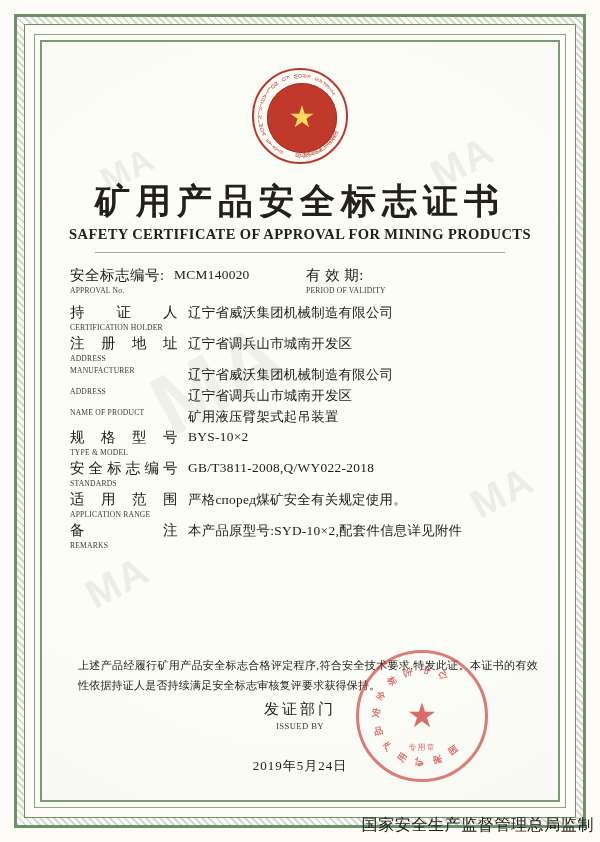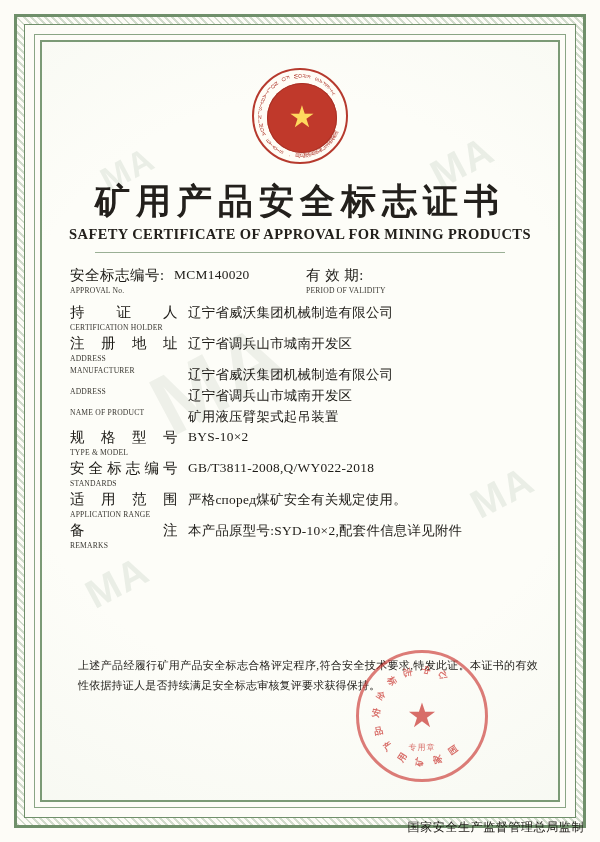--- a/index.html
+++ b/index.html
@@ -312,23 +312,23 @@
     text-align: center;
     font-size: 8px;
     color: rgba(200,45,40,0.8);
     letter-spacing: 1px;
     font-family: "Liberation Serif", serif;
   }
 
   
   .authority {
     position: absolute;
-    right: 16px;
+    right: 6px;
     bottom: 6px;
-    font-size: 12px;
+    font-size: 16px;
     color: #1d1b17;
     letter-spacing: 0.6px;
     font-family: Liberation Sans, sans-serif;
   }
 </style>
 </head>
 <body>
 
 <div class="page">
 
@@ -494,20 +494,25 @@
         <div class="label-cn spread">备 注</div>
         <div class="label-en">REMARKS</div>
       </div>
       <div class="value">本产品原型号:SYD-10×2,配套件信息详见附件</div>
     </div>
 
   </div>
 
   <div class="note">上述产品经履行矿用产品安全标志合格评定程序,符合安全技术要求,特发此证。本证书的有效性依据持证人是否持续满足安全标志审核复评要求获得保持。</div>
 
+  <div class="issued">
+    <div class="issued-cn">发证部门</div>
+    <div class="issued-en">ISSUED BY</div>
+    <div class="issued-date">2019年5月24日</div>
+  </div>
 
   <div class="seal">
     <div class="seal-ring" id="seal-ring">
         <span style="transform: rotate(-215deg) translate(0px, -50px) rotate(90deg);">国</span>
         <span style="transform: rotate(-192.273deg) translate(0px, -50px) rotate(90deg);">家</span>
         <span style="transform: rotate(-169.545deg) translate(0px, -50px) rotate(90deg);">矿</span>
         <span style="transform: rotate(-146.818deg) translate(0px, -50px) rotate(90deg);">用</span>
         <span style="transform: rotate(-124.091deg) translate(0px, -50px) rotate(90deg);">产</span>
         <span style="transform: rotate(-101.364deg) translate(0px, -50px) rotate(90deg);">品</span>
         <span style="transform: rotate(-78.6364deg) translate(0px, -50px) rotate(90deg);">安</span>

